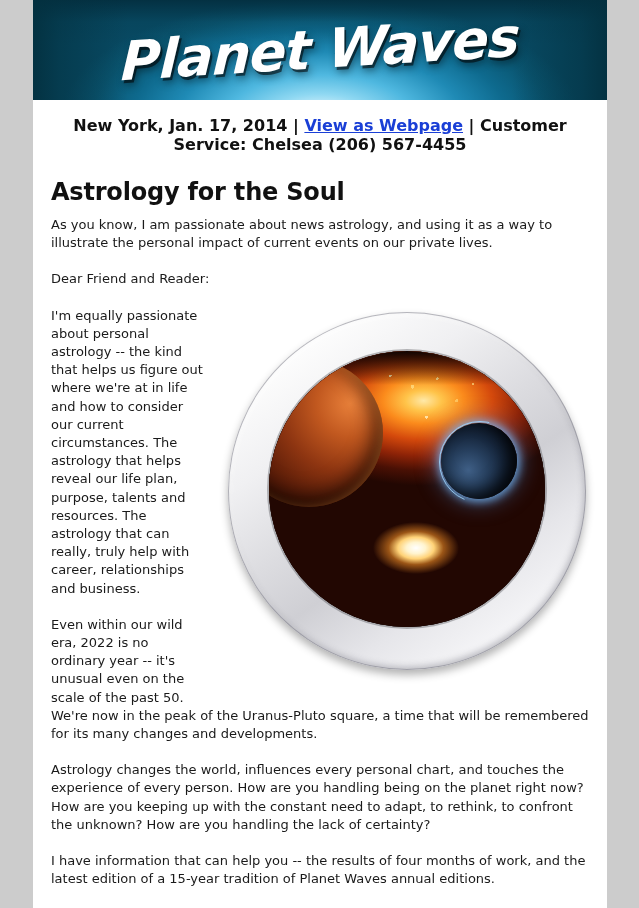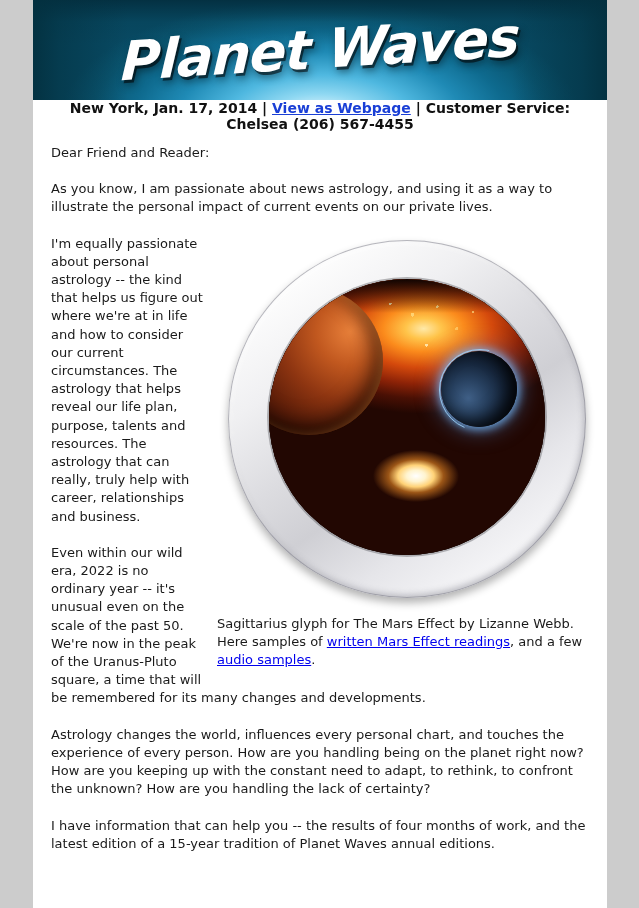--- a/index.html
+++ b/index.html
@@ -118,23 +118,24 @@
   }
 
   
   .body-area {
     padding: 0 10px 0 10px;
     position: relative;
   }
 
   .dateline {
     text-align: center;
-    font-size: 14px;
+    font-size: 16px;
     font-weight: bold;
     color: #111111;
+    padding-top: 16px;
     padding-bottom: 2px;
     letter-spacing: 0px;
   }
   .dateline a {
     color: #1a3fd6;
     text-decoration: underline;
   }
 
   h1.headline {
     font-size: 24px;
@@ -401,26 +402,27 @@
         <div class="logo-text">Planet Waves</div>
       </div>
     </div>
 
     <div class="body-area">
 
       <div class="dateline">
         <span>New York, Jan. 17, 2014</span><span> | </span><a href="#">View as Webpage</a><span> | </span><span>Customer Service: Chelsea (206) 567-4455</span>
       </div>
 
+      <h1 class="headline">Astrology for the Soul</h1>
 
       <div class="article clearfix">
 
+        <p>As you know, I am passionate about news astrology, and using it as a way to illustrate the personal impact of current events on our private lives.</p>
+
         <p>Dear Friend and Reader:</p>
-
-        <p>As you know, I am passionate about news astrology, and using it as a way to illustrate the personal impact of current events on our private lives.</p>
 
         <div class="figure">
           <div class="medallion">
             <div class="rim"></div>
             <div class="rim-edge"></div>
             <div class="inner-well">
               <div class="scene">
                 <div class="nebula"></div>
                 <div class="speckles"></div>
                 <div class="dark-top"></div>
@@ -448,23 +450,20 @@
                     <line x1="84" y1="146" x2="128" y2="190"></line>
                   </g>
 
                   <path d="M150 100 L182 98 L180 130" fill="none" stroke="url(#glyphGrad)" stroke-width="6.5" stroke-linecap="butt" stroke-linejoin="miter"></path>
 
                   <path d="M78 142 q-12 10 -4 24" fill="none" stroke="url(#glyphGrad)" stroke-width="6" stroke-linecap="round"></path>
                 </svg>
               </div>
             </div>
           </div>
-          <div class="caption">
-            <span>Sagittarius glyph for The Mars Effect by Lizanne Webb. Here samples of </span><a href="#">written Mars Effect readings</a><span>, and a few </span><a href="#">audio samples</a><span>.</span>
-          </div>
         </div>
 
         <p>I'm equally passionate about personal astrology -- the kind that helps us figure out where we're at in life and how to consider our current circumstances. The astrology that helps reveal our life plan, purpose, talents and resources. The astrology that can really, truly help with career, relationships and business.</p>
         <p>Even within our wild era, 2022 is no ordinary year -- it's unusual even on the scale of the past 50. We're now in the peak of the Uranus-Pluto square, a time that will be remembered for its many changes and developments.</p>
         <p>Astrology changes the world, influences every personal chart, and touches the experience of every person. How are you handling being on the planet right now? How are you keeping up with the constant need to adapt, to rethink, to confront the unknown? How are you handling the lack of certainty?</p>
         <p>I have information that can help you -- the results of four months of work, and the latest edition of a 15-year tradition of Planet Waves annual editions.</p>
 
       </div>
     </div>
   </div>

